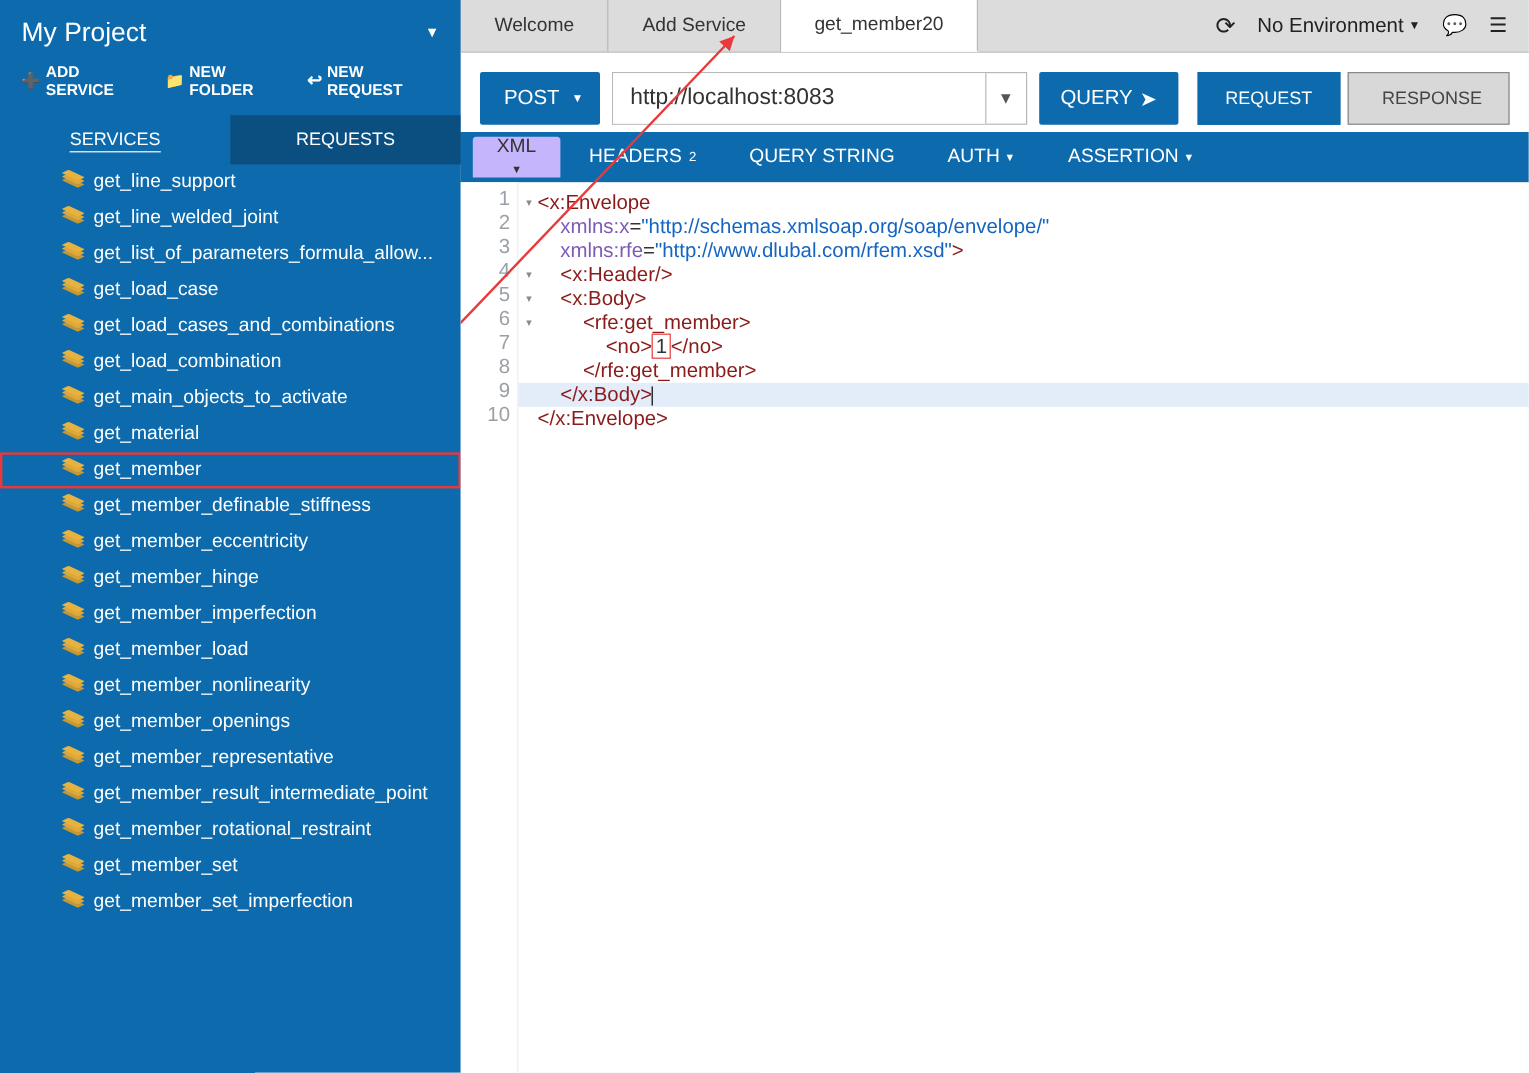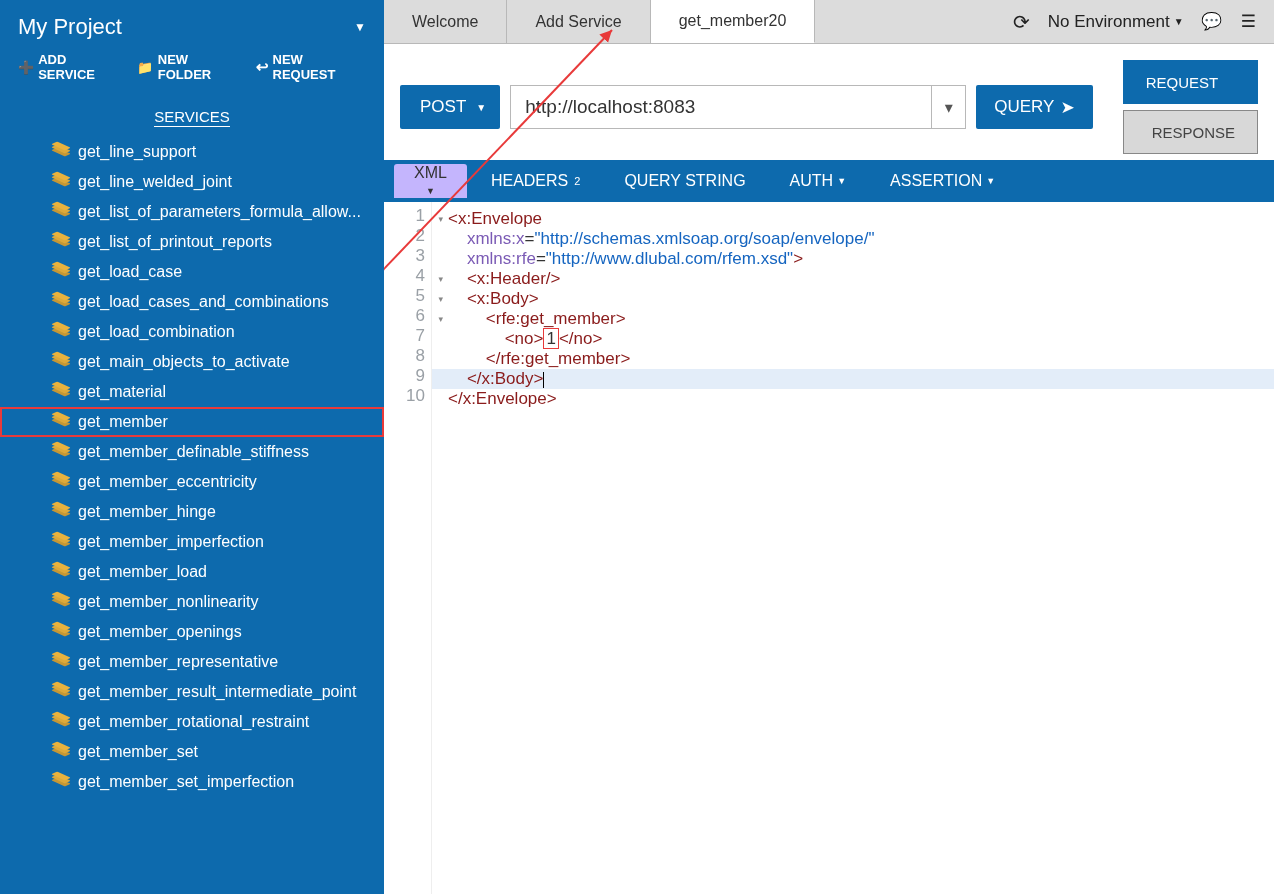--- a/index.html
+++ b/index.html
@@ -36,21 +36,21 @@
   .tab { padding: 0 28px; display: flex; align-items: center; font-size: 16px; color: #333; border-right: 1px solid #b8b8b8; cursor: pointer; height: 100%; }
   .tab.active { background: #fff; border-bottom: 1px solid #fff; margin-bottom: -1px; }
   .top-right { display: flex; align-items: center; gap: 18px; padding-right: 18px; height: 100%; font-size: 17px; color: #222; }
   .env { display: flex; align-items: center; gap: 4px; cursor: pointer; }
   .reqrow { display: flex; align-items: center; gap: 10px; padding: 16px 16px 6px 16px; background: #fff; }
   .method-btn { background: #0d6aad; color: #fff; border: none; height: 44px; padding: 0 14px 0 20px; font-size: 17px; display: flex; align-items: center; gap: 10px; cursor: pointer; border-radius: 2px; }
   .url-wrap { flex: 1; display: flex; align-items: center; height: 44px; border: 1px solid #b8b8b8; background: #fff; }
   .url-input { flex: 1; height: 100%; border: none; padding: 0 14px; font-size: 19px; color: #333; outline: none; }
   .url-dd { width: 34px; height: 100%; border-left: 1px solid #b8b8b8; display: flex; align-items: center; justify-content: center; cursor: pointer; color: #555; }
   .send-btn { background: #0d6aad; color: #fff; border: none; height: 44px; padding: 0 18px; font-size: 17px; font-weight: 500; display: flex; align-items: center; gap: 6px; cursor: pointer; border-radius: 2px; }
-  .rr-tabs { display: flex; gap: 6px; margin-left: 20px; flex-direction: column; }
+  .rr-tabs { display: flex; gap: 6px; margin-left: 6px; }
   .rr-tab { height: 44px; padding: 0 22px; display: flex; align-items: center; font-size: 15px; color: #fff; cursor: pointer; border: 1px solid #888; background: #d8d8d8; }
   .rr-tab.active { background: #0d6aad; border-color: #0d6aad; }
   .rr-tab:not(.active) { color: #444; padding-left: 28px; }
   .editor-tabs { background: #0d6aad; display: flex; align-items: center; height: 42px; padding-left: 10px; gap: 4px; }
   .etab { height: 34px; padding: 0 20px; display: flex; align-items: center; color: #fff; font-size: 16px; cursor: pointer; border-radius: 3px 3px 0 0; gap: 4px; }
   .etab.active { background: #c4b5fd; color: #333; flex-direction: column; }
   .etab sup { font-size: 11px; margin-left: 2px; }
   .editor { flex: 1; background: #fff; display: flex; font-family: Consolas, monospace; font-size: 17px; }
   .gutter { width: 48px; background: #fff; color: #9aa0a6; text-align: right; padding-top: 4px; border-right: 1px solid #eee; }
   .gutter div { padding-right: 6px; height: 20px; line-height: 20px; position: relative; }
@@ -83,46 +83,41 @@
       <span>📁</span>
       <span>NEW FOLDER</span>
     </span>
     <span class="sb-action">
       <span style="font-size:15px;">↩</span>
       <span>NEW REQUEST</span>
     </span>
   </div>
   <div class="sb-tabs">
     <div class="sb-tab active"><span class="sb-tab-label">SERVICES</span></div>
+    <div class="sb-tab"><span class="sb-tab-label">REQUESTS</span></div>
   </div>
   <div class="sb-list" id="sb-list">
 
   <div class="sb-item">
         <span class="stack-icon">
           <span></span>
         </span>
         <span>get_line_support</span>
       </div>
       <div class="sb-item">
         <span class="stack-icon">
           <span></span>
         </span>
         <span>get_line_welded_joint</span>
       </div>
       <div class="sb-item">
         <span class="stack-icon">
           <span></span>
         </span>
         <span>get_list_of_parameters_formula_allow...</span>
-      </div>
-      <div class="sb-item">
-        <span class="stack-icon">
-          <span></span>
-        </span>
-        <span>get_list_of_printout_reports</span>
       </div>
       <div class="sb-item">
         <span class="stack-icon">
           <span></span>
         </span>
         <span>get_load_case</span>
       </div>
       <div class="sb-item">
         <span class="stack-icon">
           <span></span>

